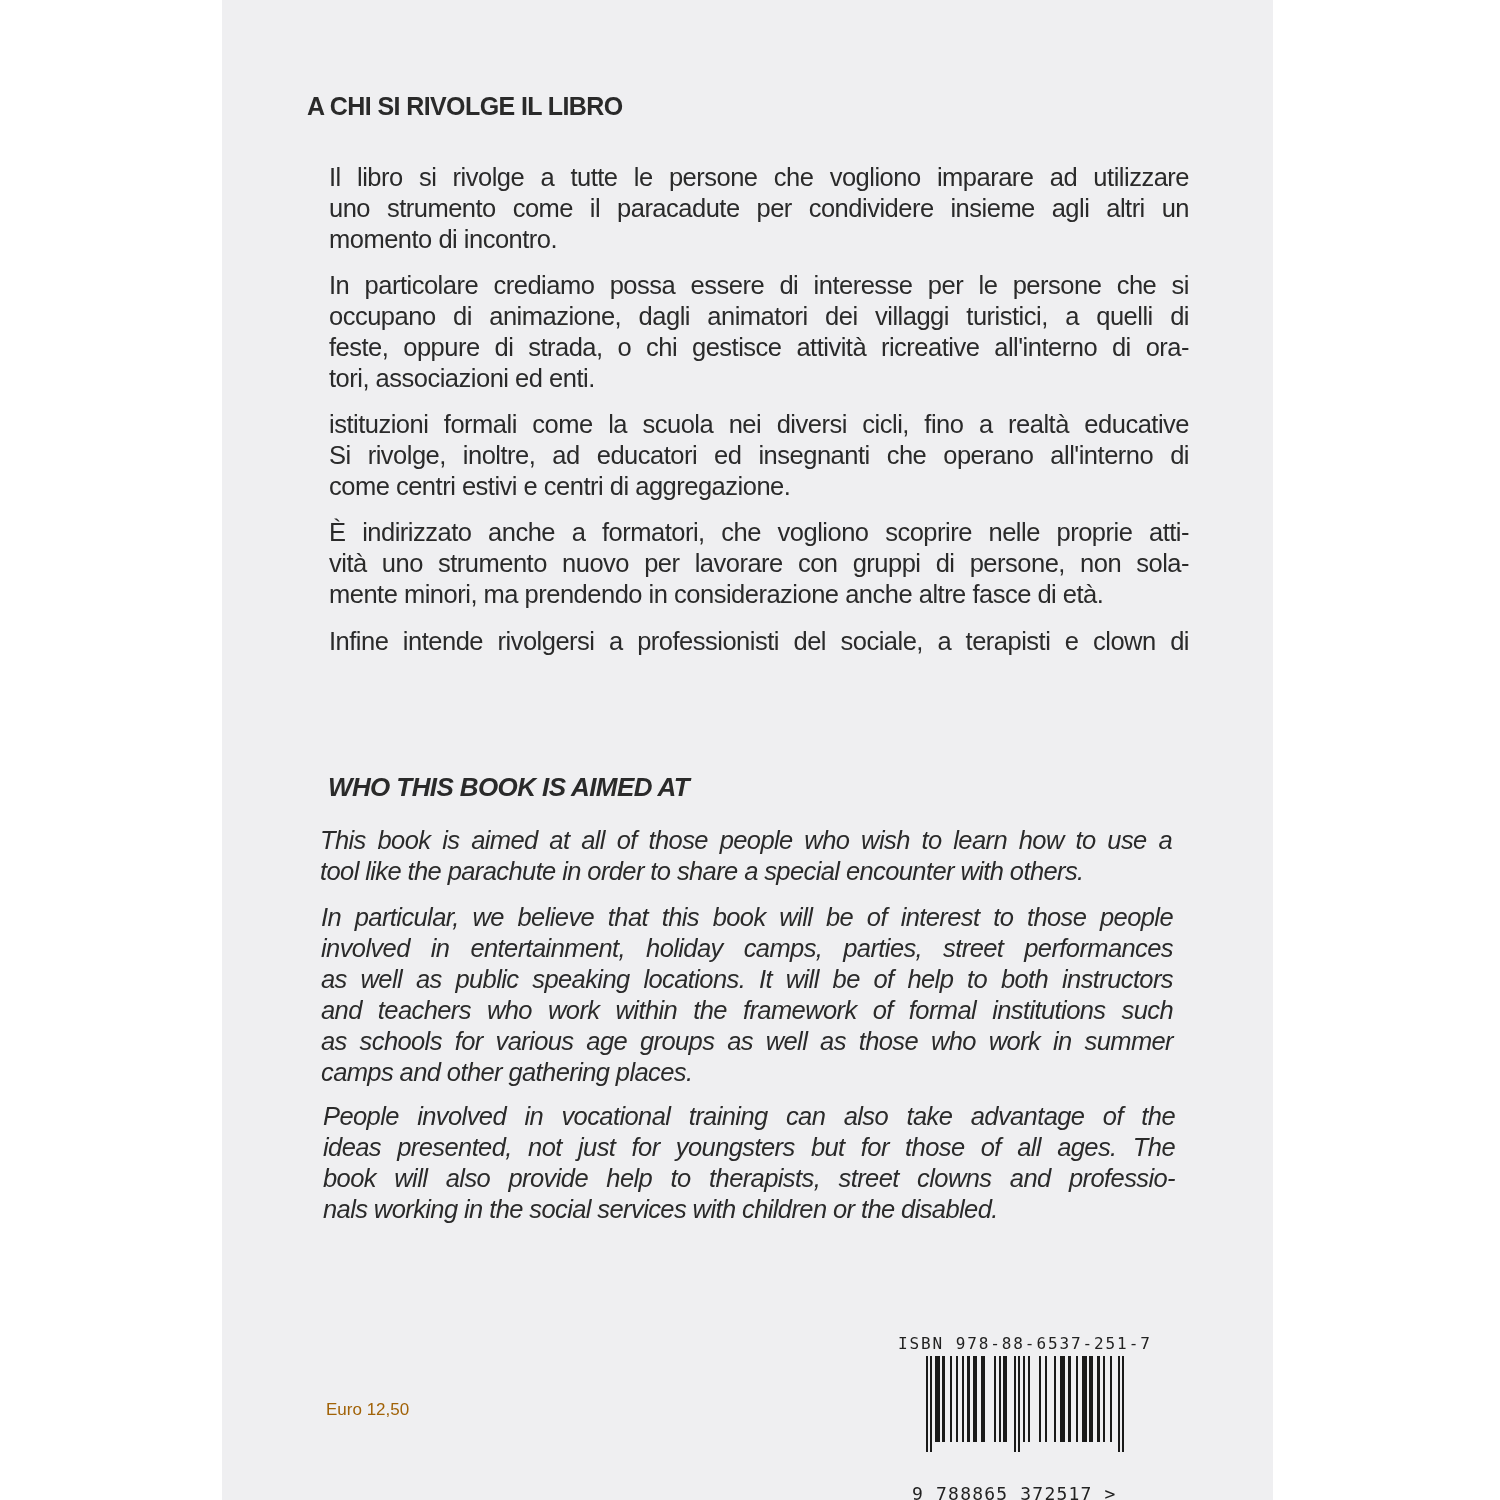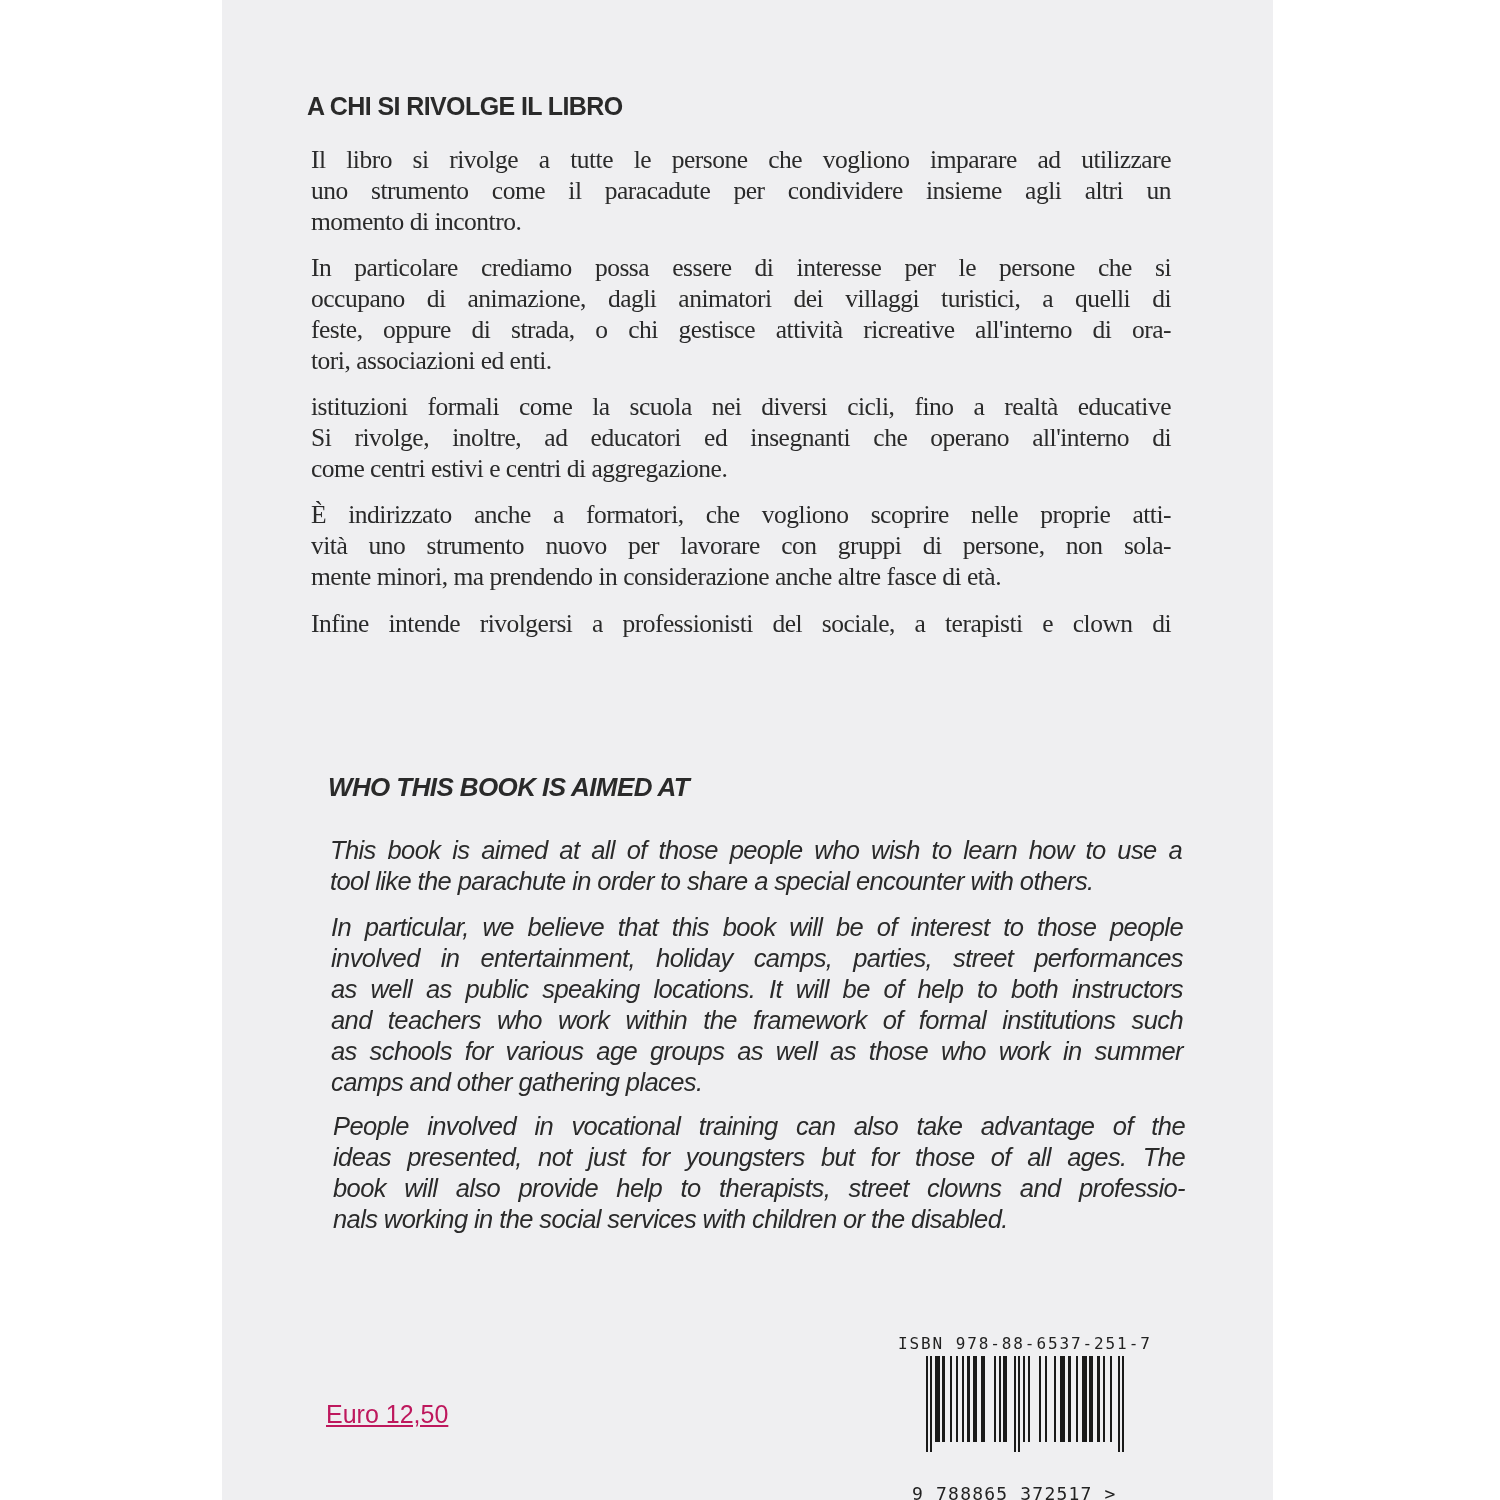--- a/index.html
+++ b/index.html
@@ -11,39 +11,39 @@
       position: absolute; left: 222px; top: 0; width: 1051px; height: 1500px;
       background: #efeff1;
     }
     .text-block { position: absolute; color: #2a2a2a; }
     .it-heading {
       left: 307px; top: 92px;
       font-family: "Liberation Sans", sans-serif; font-weight: bold;
       font-size: 25px; letter-spacing: -0.6px; white-space: nowrap;
     }
     .it-para {
-      font-family: Liberation Serif, serif; font-size: 25.5px;
+      font-family: Liberation Sans, sans-serif; font-size: 25.5px;
       line-height: 31px; letter-spacing: -0.5px; width: 860px;
-      text-align: justify; margin: 0;
+      text-align: justify; margin: 18px;
     }
     .en-heading {
       left: 328px; top: 772px;
       font-family: "Liberation Sans", sans-serif; font-weight: bold; font-style: italic;
       font-size: 26px; letter-spacing: -0.6px; white-space: nowrap;
     }
     .en-para {
       font-family: "Liberation Sans", sans-serif; font-style: italic; font-size: 25.5px;
       line-height: 31px; letter-spacing: -0.6px; width: 852px;
-      text-align: justify; margin: 12px;
+      text-align: justify; margin: 2px;
     }
     .line { display: block; white-space: nowrap; text-align-last: justify; text-align: justify; }
     .line.last { text-align-last: left; }
     .price {
       position: absolute; left: 326px; top: 1400px;
-      font-family: "Liberation Sans", sans-serif; font-size: 25px; color: #be185d; text-decoration: underline;
+      font-family: "Liberation Sans", sans-serif; font-size: 17px; color: #a16207;
     }
     .isbn {
       position: absolute; left: 898px; top: 1334px;
       font-family: "DejaVu Sans Mono", monospace; font-size: 16px; letter-spacing: 1.9px; color: #222;
       white-space: nowrap;
     }
     .barcode {
       position: absolute; left: 926px; top: 1356px; width: 210px; height: 96px;
     }
     .barcode-digits {

